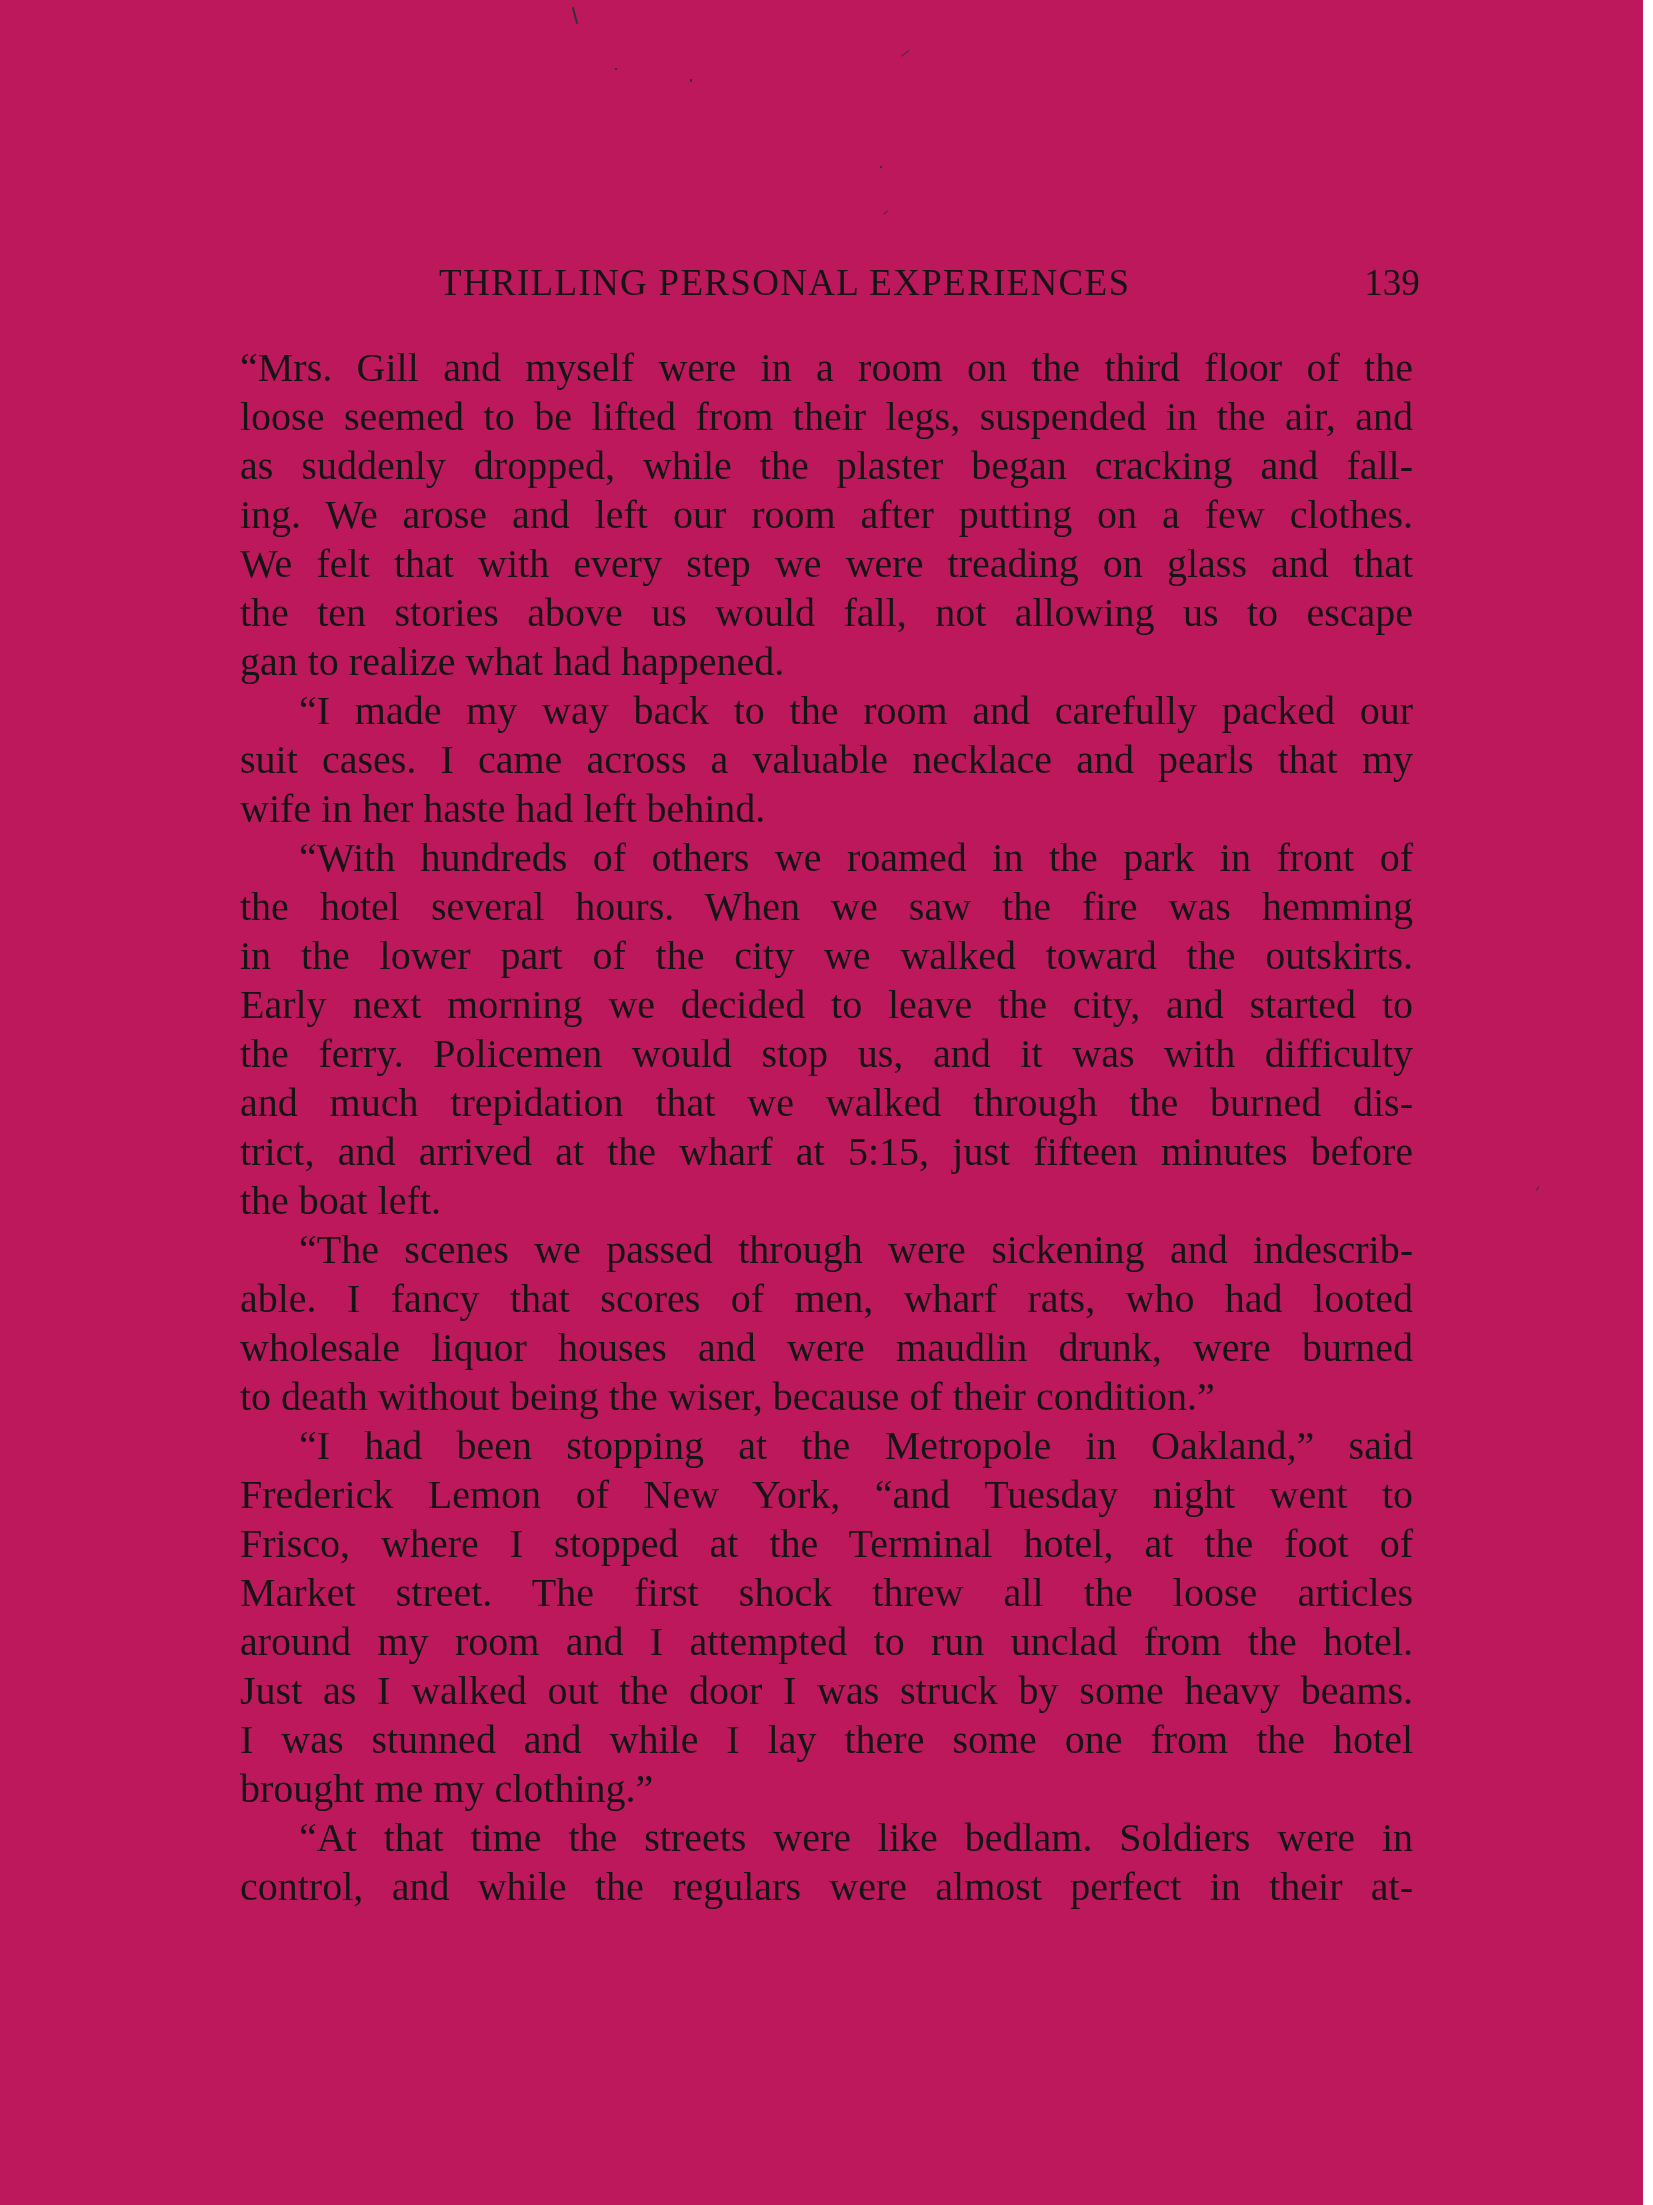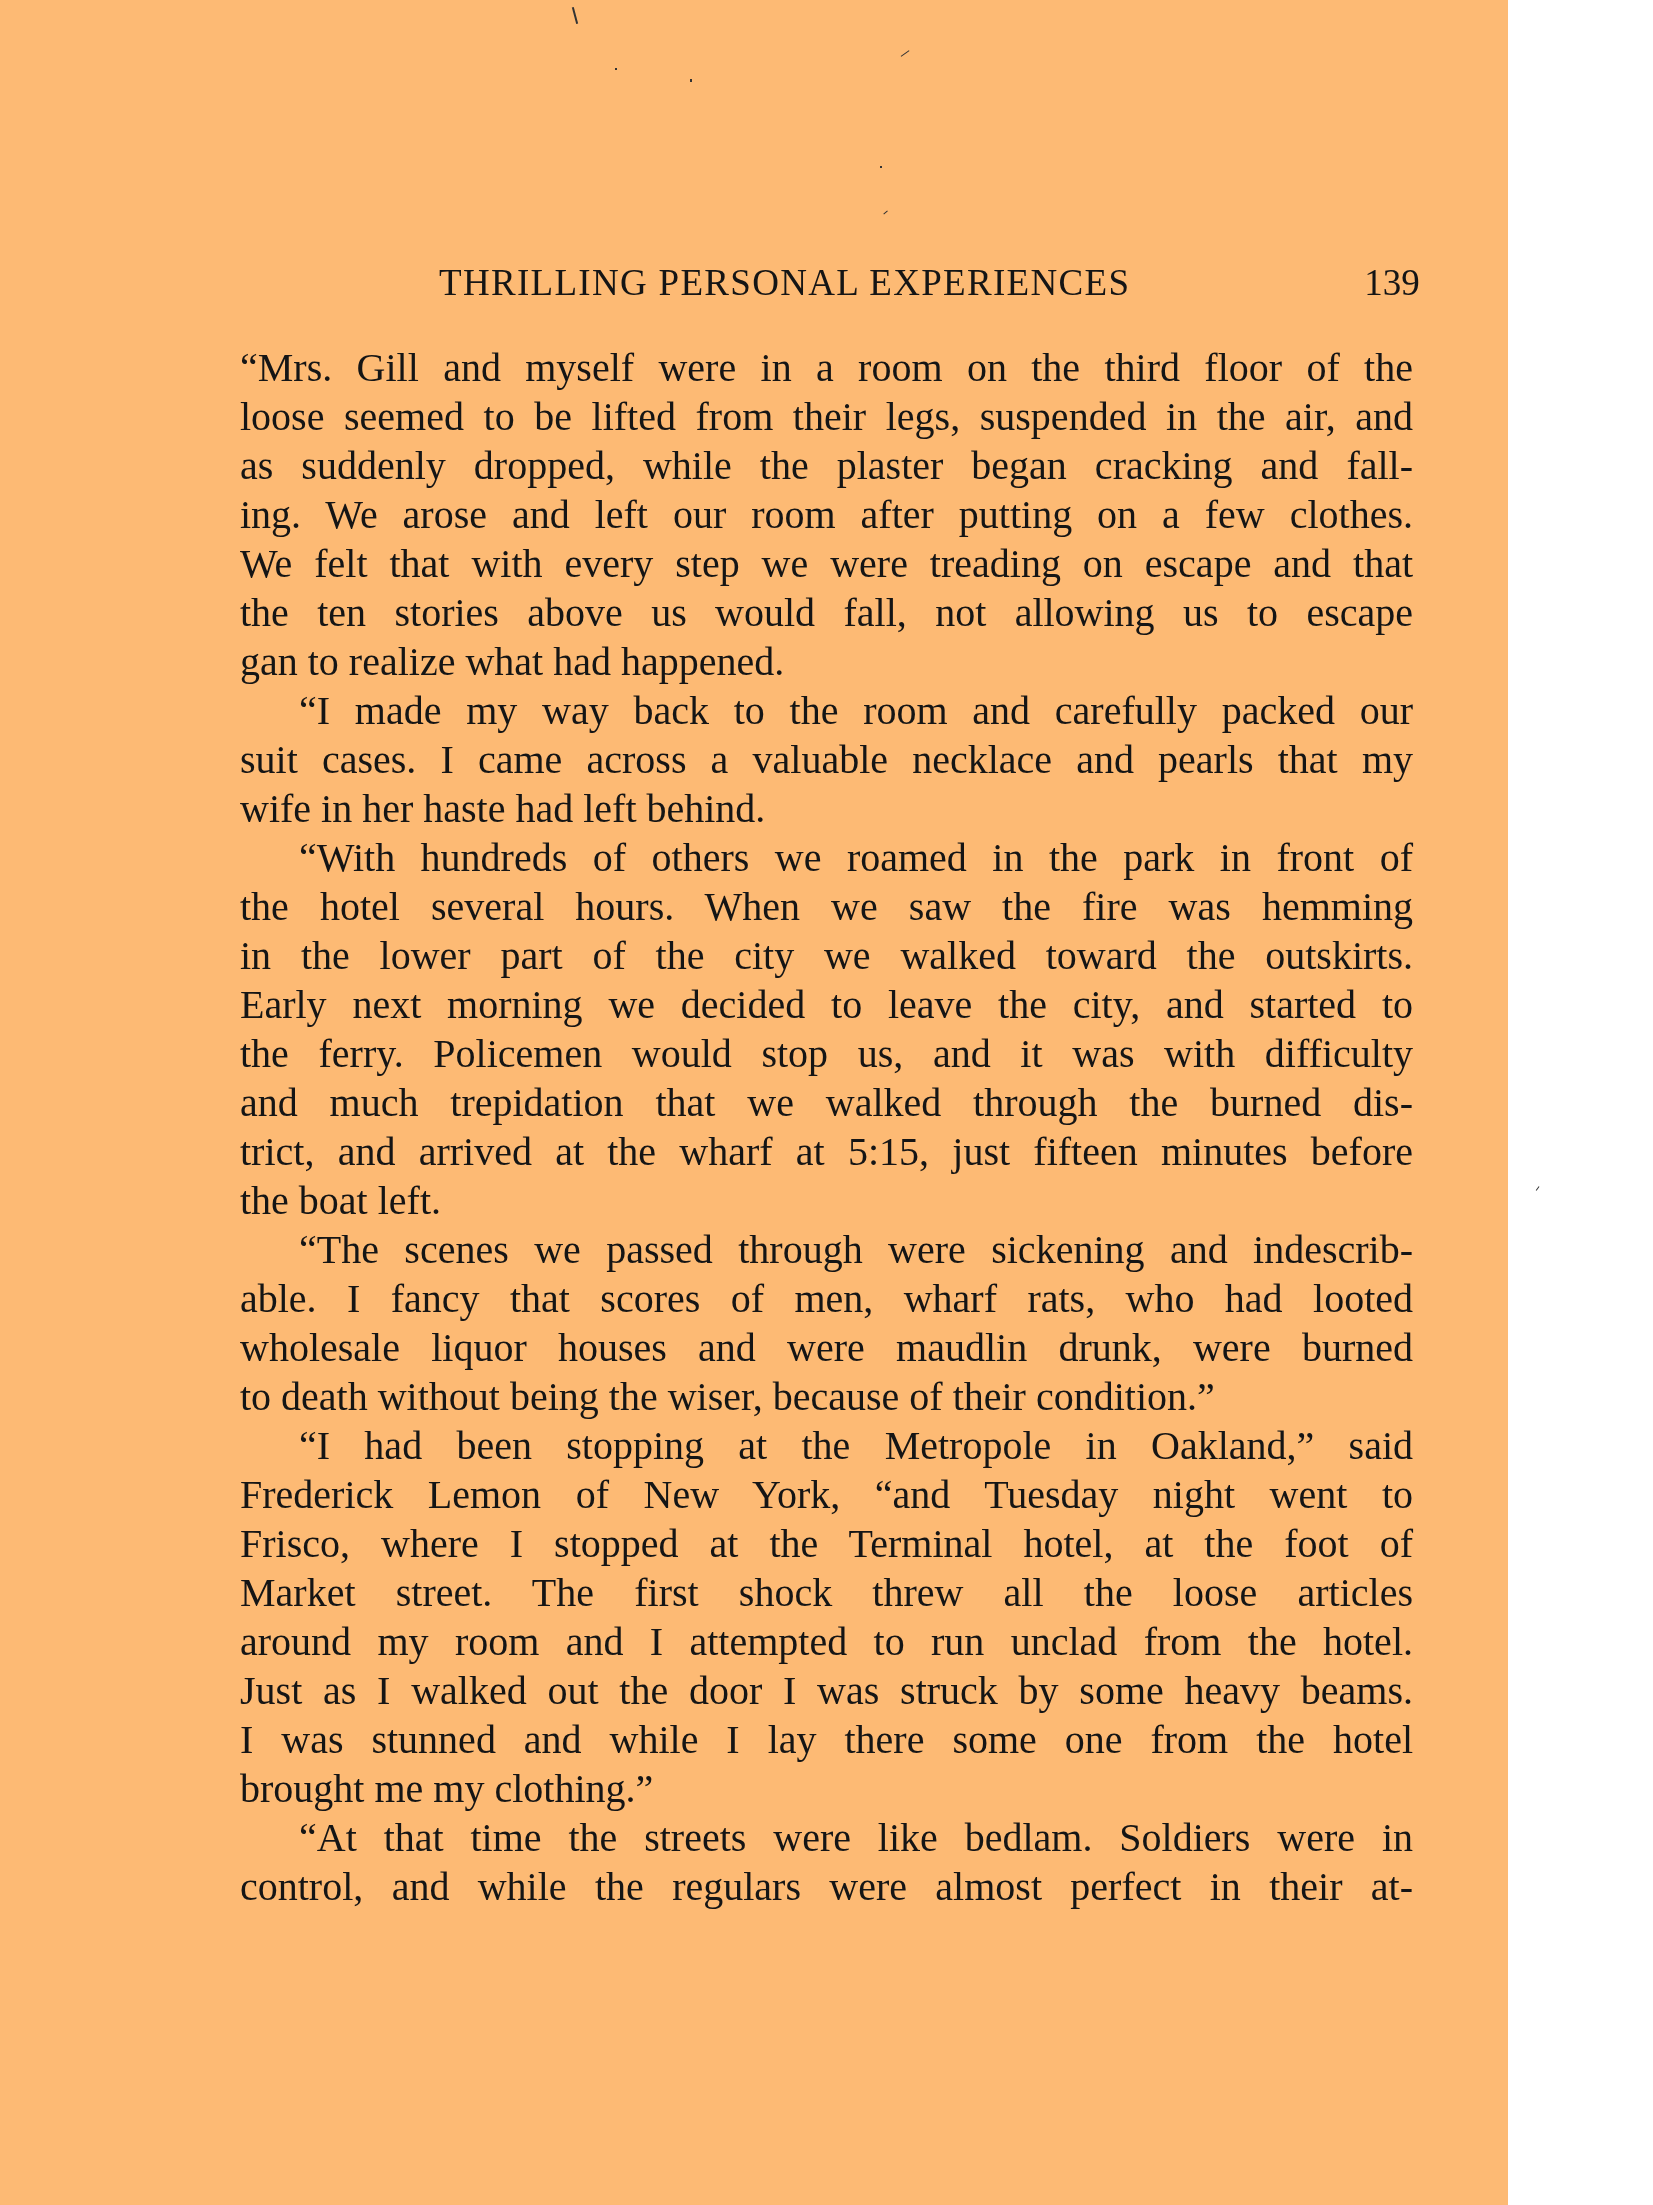--- a/index.html
+++ b/index.html
@@ -1,17 +1,17 @@
 <!DOCTYPE html>
 <html style="font-size:13.6px"><head>
 <meta charset="utf-8">
 <style>
   html, body { margin: 0; padding: 0; background: #ffffff; }
   body { width: 1654px; height: 2205px; position: relative; overflow: hidden; }
-  .page { position: absolute; left: 0; top: 0; width: 1508px; height: 2205px; background: #fdba74; color: #111111; }
+  .page { position: absolute; left: 0; top: 0; width: 1643px; height: 2205px; background: #be185d; color: #111111; }
   .running-head {
     position: absolute; top: 261px; left: 240px; width: 1173px; height: 51px;
     font-family: "Liberation Serif", "DejaVu Serif", serif;
     font-size: 37px; letter-spacing: 1.3px; color: #151515;
   }
   .running-head .title { position: absolute; left: 199px; top: 0; white-space: nowrap; }
   .running-head .folio { position: absolute; right: -6.8px; top: 0; white-space: nowrap; letter-spacing: 0; }
   .body-text {
     position: absolute; left: 240px; top: 343px; width: 1173px;
     font-family: "Liberation Serif", "DejaVu Serif", serif;
@@ -40,21 +40,21 @@
     <span class="folio">139</span>
   </div>
 
   <div class="body-text">
 
     <div>
       <span class="line" style="white-space: normal;">“Mrs. Gill and myself were in a room on the third floor of the</span>
       <span class="line" style="white-space: normal;">loose seemed to be lifted from their legs, suspended in the air, and</span>
       <span class="line" style="white-space: normal;">as suddenly dropped, while the plaster began cracking and fall-</span>
       <span class="line" style="white-space: normal;">ing.  We arose and left our room after putting on a few clothes.</span>
-      <span class="line" style="white-space: normal;">We felt that with every step we were treading on escape and that</span>
+      <span class="line" style="white-space: normal;">We felt that with every step we were treading on glass and that</span>
       <span class="line" style="white-space: normal;">the ten stories above us would fall, not allowing us to escape</span>
       <span class="line last" style="white-space: normal;">gan to realize what had happened.</span>
     </div>
 
     <div>
       <span class="line indent" style="white-space: normal;">“I made my way back to the room and carefully packed our</span>
       <span class="line" style="white-space: normal;">suit cases.  I came across a valuable necklace and pearls that my</span>
       <span class="line last" style="white-space: normal;">wife in her haste had left behind.</span>
     </div>
 

